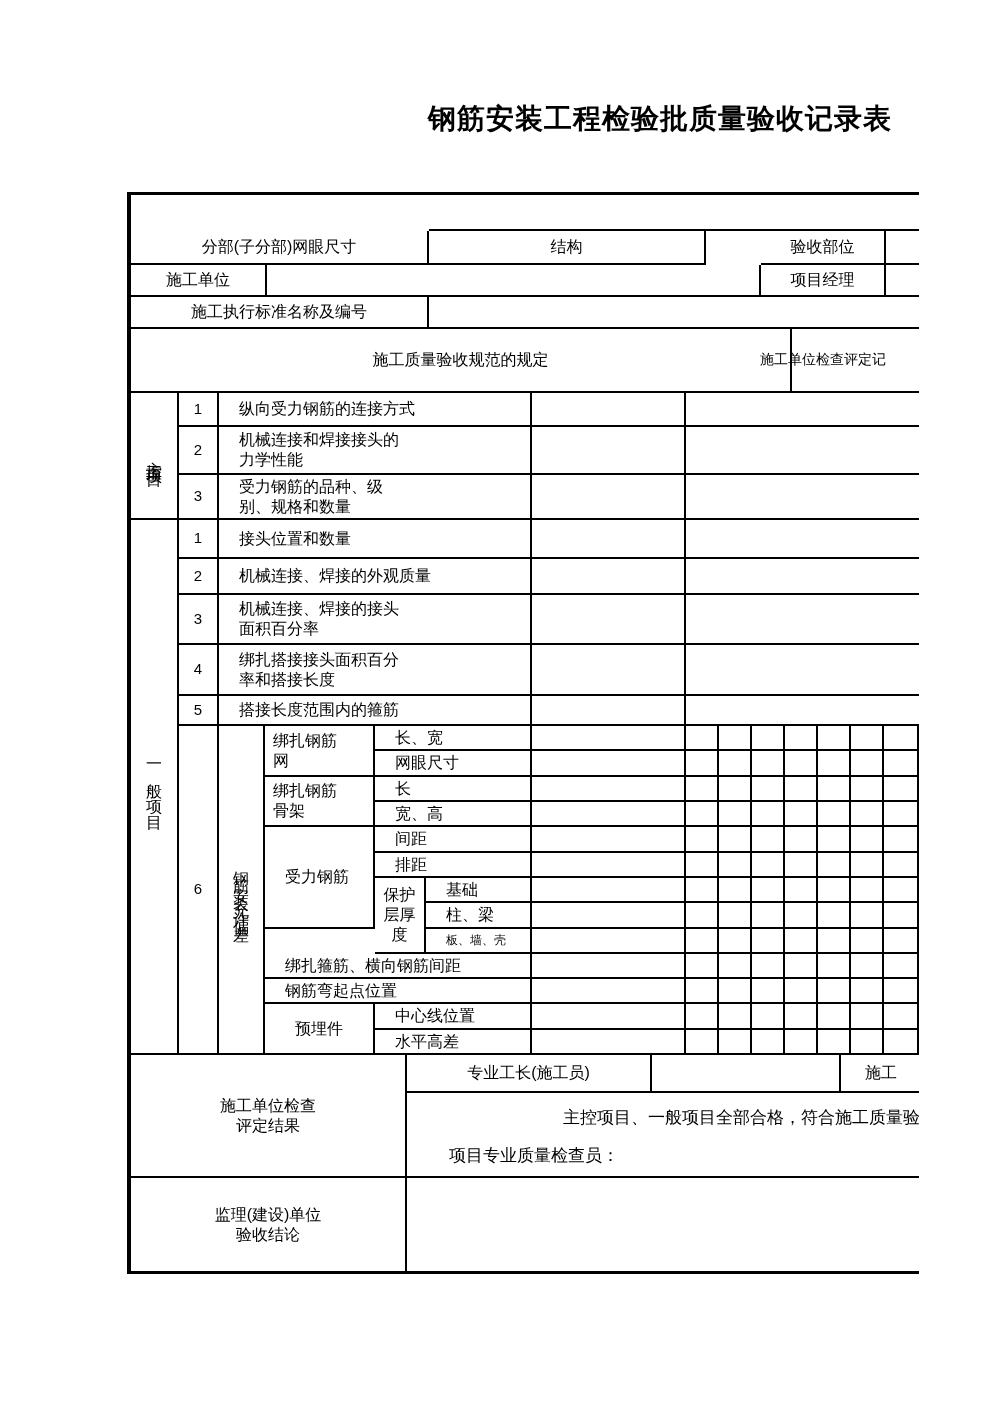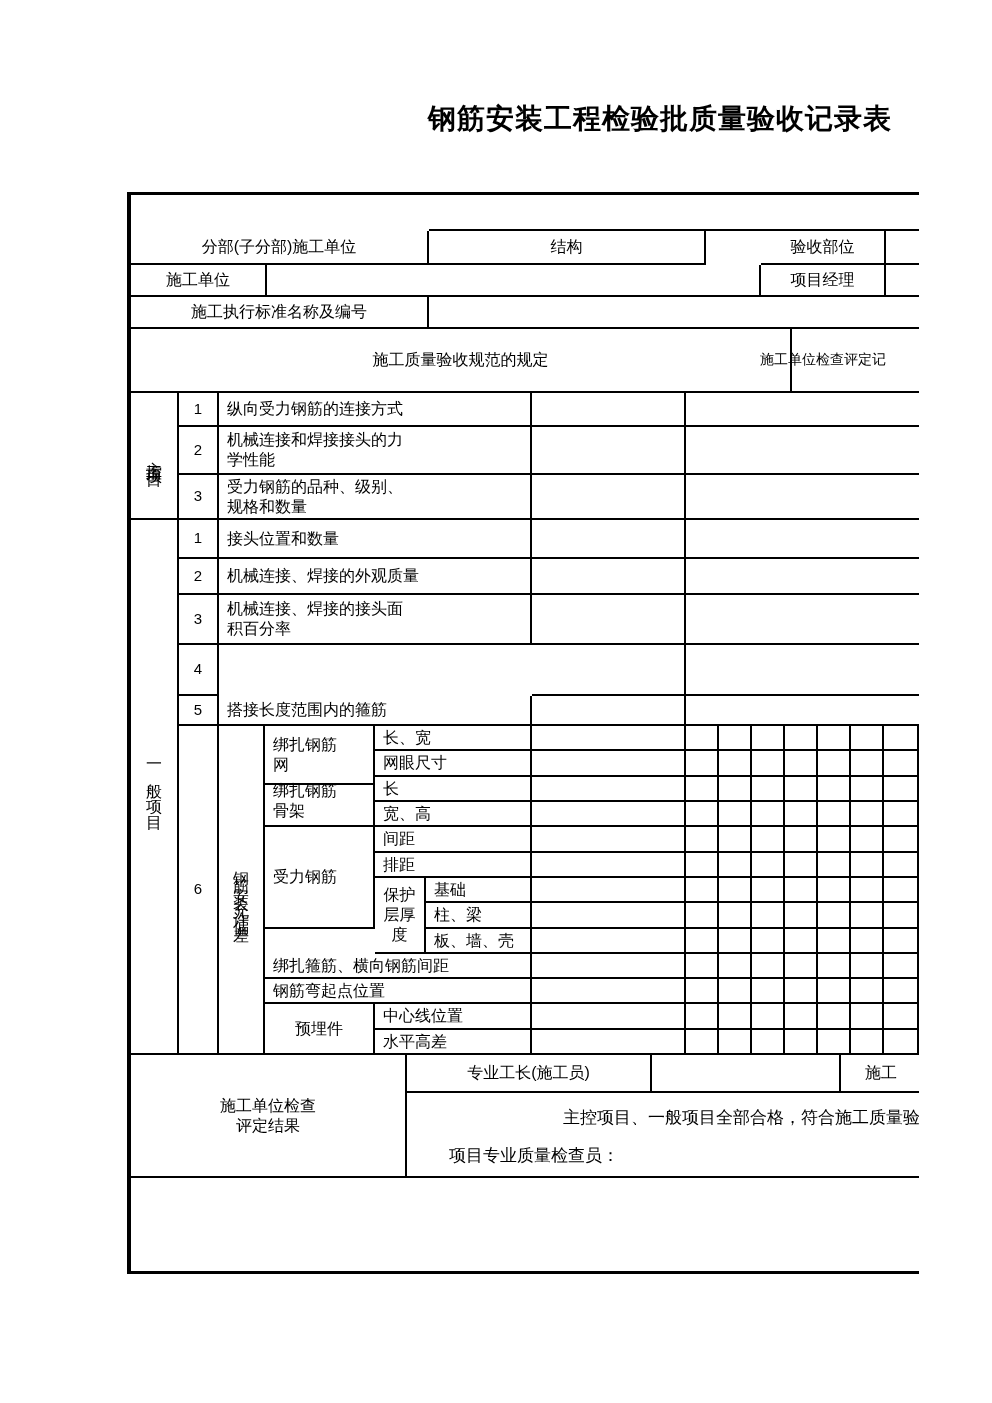--- a/index.html
+++ b/index.html
@@ -6,24 +6,24 @@
   #page{position:relative;width:992px;height:1403px;background:#ffffff;overflow:hidden;
         font-family:"Liberation Sans","DejaVu Sans",sans-serif;color:#000;}
   #page-title{position:absolute;left:428px;top:100px;font-size:28px;font-weight:bold;
         letter-spacing:1px;white-space:nowrap;}
   #table{position:absolute;left:127px;top:192px;width:788px;height:1076px;
         border-left:4px solid #000;border-top:3px solid #000;border-bottom:3px solid #000;
         overflow:hidden;}
   .c{position:absolute;box-sizing:border-box;border-right:2px solid #000;border-bottom:2px solid #000;
      display:flex;align-items:center;justify-content:center;text-align:center;
      font-size:16px;line-height:1.25;overflow:hidden;}
-  .l{justify-content:flex-start;text-align:left;padding-left:8px;}
+  .l{justify-content:flex-start;text-align:left;padding-left:20px;}
   .noR{border-right:none;}
   .noB{border-bottom:none;}
-  .sm{font-size:16px;}
+  .sm{font-size:12px;}
   .num{font-size:15px;}
   .wrapnarrow{padding-right:118px;}
   .labwrap{padding-right:32px;padding-left:8px;justify-content:flex-start;text-align:left;}
   .vtext{writing-mode:vertical-rl;text-orientation:upright;}
   .vs1{letter-spacing:4px;}
   .vs2{letter-spacing:16px;}
   .vs3{letter-spacing:8px;}
   .hdr-record{justify-content:flex-start;padding-left:74px;white-space:nowrap;font-size:14px;}
   .relcell{position:relative;display:block;}
   .abs{position:absolute;white-space:nowrap;font-size:17px;}
@@ -37,21 +37,21 @@
 <body>
 
 <div id="page">
 
   <div id="page-title">钢筋安装工程检验批质量验收记录表</div>
 
   <div id="table">
 
     <div class="c noR" style="left:298px;top:0;width:490px;height:36px"></div>
 
-    <div class="c" style="left:0;top:36px;width:298px;height:34px">分部(子分部)施工单位</div>
+    <div class="c" style="left:0;top:36px;width:298px;height:34px">分部(子分部)网眼尺寸</div>
     <div class="c" style="left:298px;top:36px;width:277px;height:34px">结构</div>
     <div class="c" style="left:630px;top:36px;width:125px;height:34px">验收部位</div>
     <div class="c noR" style="left:755px;top:36px;width:33px;height:34px"></div>
 
     <div class="c" style="left:0;top:70px;width:136px;height:32px">施工单位</div>
     <div class="c" style="left:136px;top:70px;width:494px;height:32px"></div>
     <div class="c" style="left:630px;top:70px;width:125px;height:32px">项目经理</div>
     <div class="c noR" style="left:755px;top:70px;width:33px;height:32px"></div>
 
     <div class="c" style="left:0;top:102px;width:298px;height:32px">施工执行标准名称及编号</div>
@@ -88,32 +88,33 @@
     <div class="c l" style="left:88px;top:364px;width:313px;height:36px">机械连接、焊接的外观质量</div>
     <div class="c" style="left:401px;top:364px;width:154px;height:36px"></div>
     <div class="c noR" style="left:555px;top:364px;width:233px;height:36px"></div>
 
     <div class="c num" style="left:48px;top:400px;width:40px;height:50px">3</div>
     <div class="c l wrapnarrow" style="left:88px;top:400px;width:313px;height:50px">机械连接、焊接的接头面积百分率</div>
     <div class="c" style="left:401px;top:400px;width:154px;height:50px"></div>
     <div class="c noR" style="left:555px;top:400px;width:233px;height:50px"></div>
 
     <div class="c num" style="left:48px;top:450px;width:40px;height:51px">4</div>
+    <div class="c l wrapnarrow" style="left:88px;top:450px;width:313px;height:51px">绑扎搭接接头面积百分率和搭接长度</div>
     <div class="c" style="left:401px;top:450px;width:154px;height:51px"></div>
     <div class="c noR" style="left:555px;top:450px;width:233px;height:51px"></div>
 
     <div class="c num" style="left:48px;top:501px;width:40px;height:30px">5</div>
     <div class="c l" style="left:88px;top:501px;width:313px;height:30px">搭接长度范围内的箍筋</div>
     <div class="c" style="left:401px;top:501px;width:154px;height:30px"></div>
     <div class="c noR" style="left:555px;top:501px;width:233px;height:30px"></div>
 
     <div class="c num" style="left:48px;top:531px;width:40px;height:329px">6</div>
     <div class="c vtext vs3" style="left:88px;top:531px;width:46px;height:329px">钢筋安装允许偏差</div>
 
-    <div class="c labwrap" style="left:134px;top:531px;width:110px;height:59px">绑扎钢筋网</div>
+    <div class="c labwrap" style="left:134px;top:531px;width:110px;height:51px">绑扎钢筋网</div>
     <div class="c l" style="left:244px;top:531px;width:157px;height:25px">长、宽</div>
     <div class="c l" style="left:244px;top:556px;width:157px;height:26px">网眼尺寸</div>
 
     <div class="c labwrap" style="left:134px;top:582px;width:110px;height:50px">绑扎钢筋骨架</div>
     <div class="c l" style="left:244px;top:582px;width:157px;height:25px">长</div>
     <div class="c l" style="left:244px;top:607px;width:157px;height:25px">宽、高</div>
 
     <div class="c l" style="left:134px;top:632px;width:110px;height:102px">受力钢筋</div>
     <div class="c l" style="left:244px;top:632px;width:157px;height:26px">间距</div>
     <div class="c l" style="left:244px;top:658px;width:157px;height:25px">排距</div>
@@ -136,20 +137,24 @@
     </div>
     <div class="c" style="left:276px;top:860px;width:245px;height:38px">专业工长(施工员)</div>
     <div class="c" style="left:521px;top:860px;width:189px;height:38px"></div>
     <div class="c l noR" style="left:710px;top:860px;width:78px;height:38px;padding-left:24px">施工</div>
 
     <div class="c noR relcell" style="left:276px;top:898px;width:512px;height:85px">
       <div class="abs" style="left:156px;top:14px">主控项目、一般项目全部合格，符合施工质量验</div>
       <div class="abs" style="left:42px;top:52px">项目专业质量检查员：</div>
     </div>
 
+    <div class="c stack noB" style="left:0;top:983px;width:276px;height:93px">
+      <div>监理(建设)单位</div>
+      <div>验收结论</div>
+    </div>
     <div class="c noR noB relcell" style="left:276px;top:983px;width:512px;height:93px">
       <div class="abs" style="left:330px;top:10px">同意验收</div>
 
     </div>
   <div class="c" style="left: 401px; top: 531px; width: 154px; height: 25px;"></div>
       <div class="c" style="left: 555px; top: 531px; width: 33px; height: 25px;"></div>
       <div class="c" style="left: 588px; top: 531px; width: 33px; height: 25px;"></div>
       <div class="c" style="left: 621px; top: 531px; width: 33px; height: 25px;"></div>
       <div class="c" style="left: 654px; top: 531px; width: 33px; height: 25px;"></div>
       <div class="c" style="left: 687px; top: 531px; width: 33px; height: 25px;"></div>

